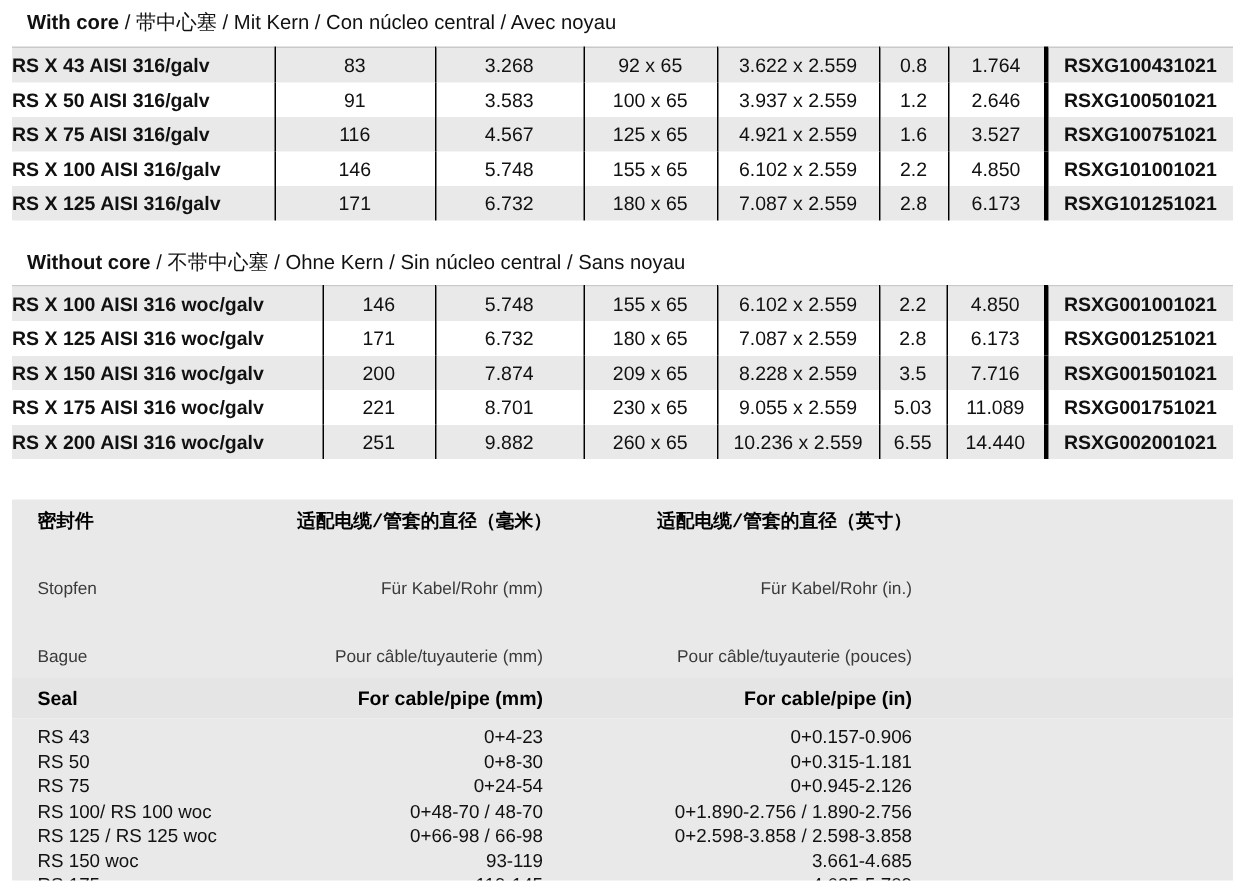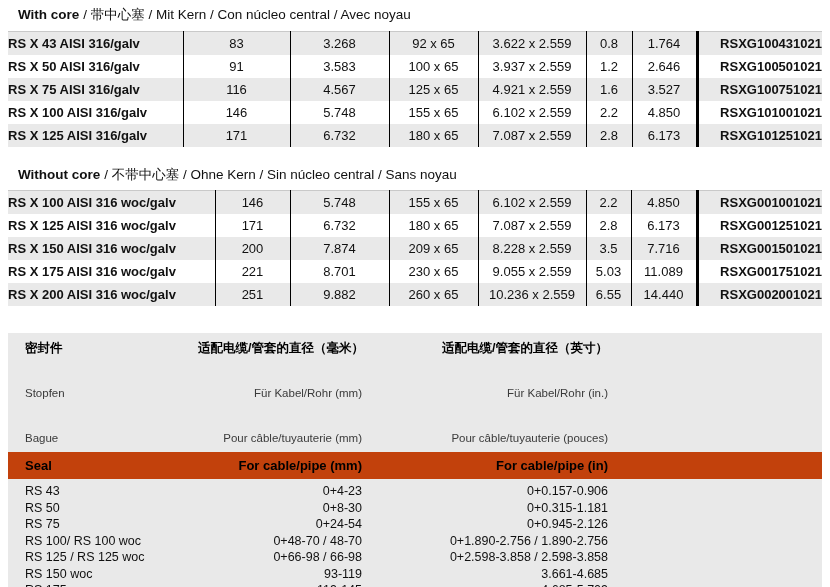--- a/index.html
+++ b/index.html
@@ -8,33 +8,33 @@
 
   .section-title{margin:0 0 9px 18px;font-size:13.5px;line-height:15px;color:#111;}
   .section-title .t-bold{font-weight:bold;}
   .section-title.second{margin-top:20px;margin-bottom:8px;}
 
   table.spec-table{border-collapse:collapse;table-layout:fixed;width:814px;margin-left:8px;border-top:1px solid #c9c9c9;}
   table.spec-table td{height:23px;font-size:13px;padding:0;white-space:nowrap;overflow:hidden;vertical-align:middle;}
   table.spec-table tr:nth-child(odd) td{background:#e9e9e9;}
   td.col-name{font-weight:bold;text-align:left;padding-left:10px;}
   td.col-c1,td.col-c2,td.col-c3,td.col-c4,td.col-c5,td.col-c6{text-align:center;border-left:1.5px solid #000;}
-  td.col-part{font-weight:bold;text-align:right;padding-left:7px;border-left:3px solid #000;}
+  td.col-part{font-weight:bold;text-align:center;padding-left:7px;border-left:3px solid #000;}
 
   .seal-block{margin:27px 0 0 8px;width:814px;}
   .band{background:#e9e9e9;width:814px;}
   .band.head{padding:7px 0 5px 0;}
   .band.data{padding:4px 0;}
   .grid-row{display:grid;grid-template-columns:190px 164px 246px;line-height:17px;font-size:12.5px;white-space:nowrap;}
   .band.data .grid-row{line-height:16.5px;}
   .col-seal{text-align:left;padding-left:17px;}
   .col-mm,.col-in{text-align:right;}
-  .band.head .grid-row:first-child{font-weight:bold;font-size:12.5px;color:#000;}
+  .band.head .grid-row:first-child{font-weight:bold;font-size:12.5px;color:#000;font-family:Liberation Mono, monospace;}
   .band.head .grid-row:not(:first-child){font-size:11.5px;color:#3a3a3a;margin-top:28px;}
-  .seal-bold-row{height:27px;align-items:center;background:#c2410c;font-weight:bold;font-size:13px;color:#000;}
+  .seal-bold-row{height:27px;align-items:center;background:#e5e5e5;font-weight:bold;font-size:13px;color:#000;}
 </style>
 </head>
 <body>
 
 <div class="page">
 
   <div class="section-title">
     <span class="t-bold">With core</span><span> / 带中心塞 / Mit Kern / Con núcleo central / Avec noyau</span>
   </div>
 

